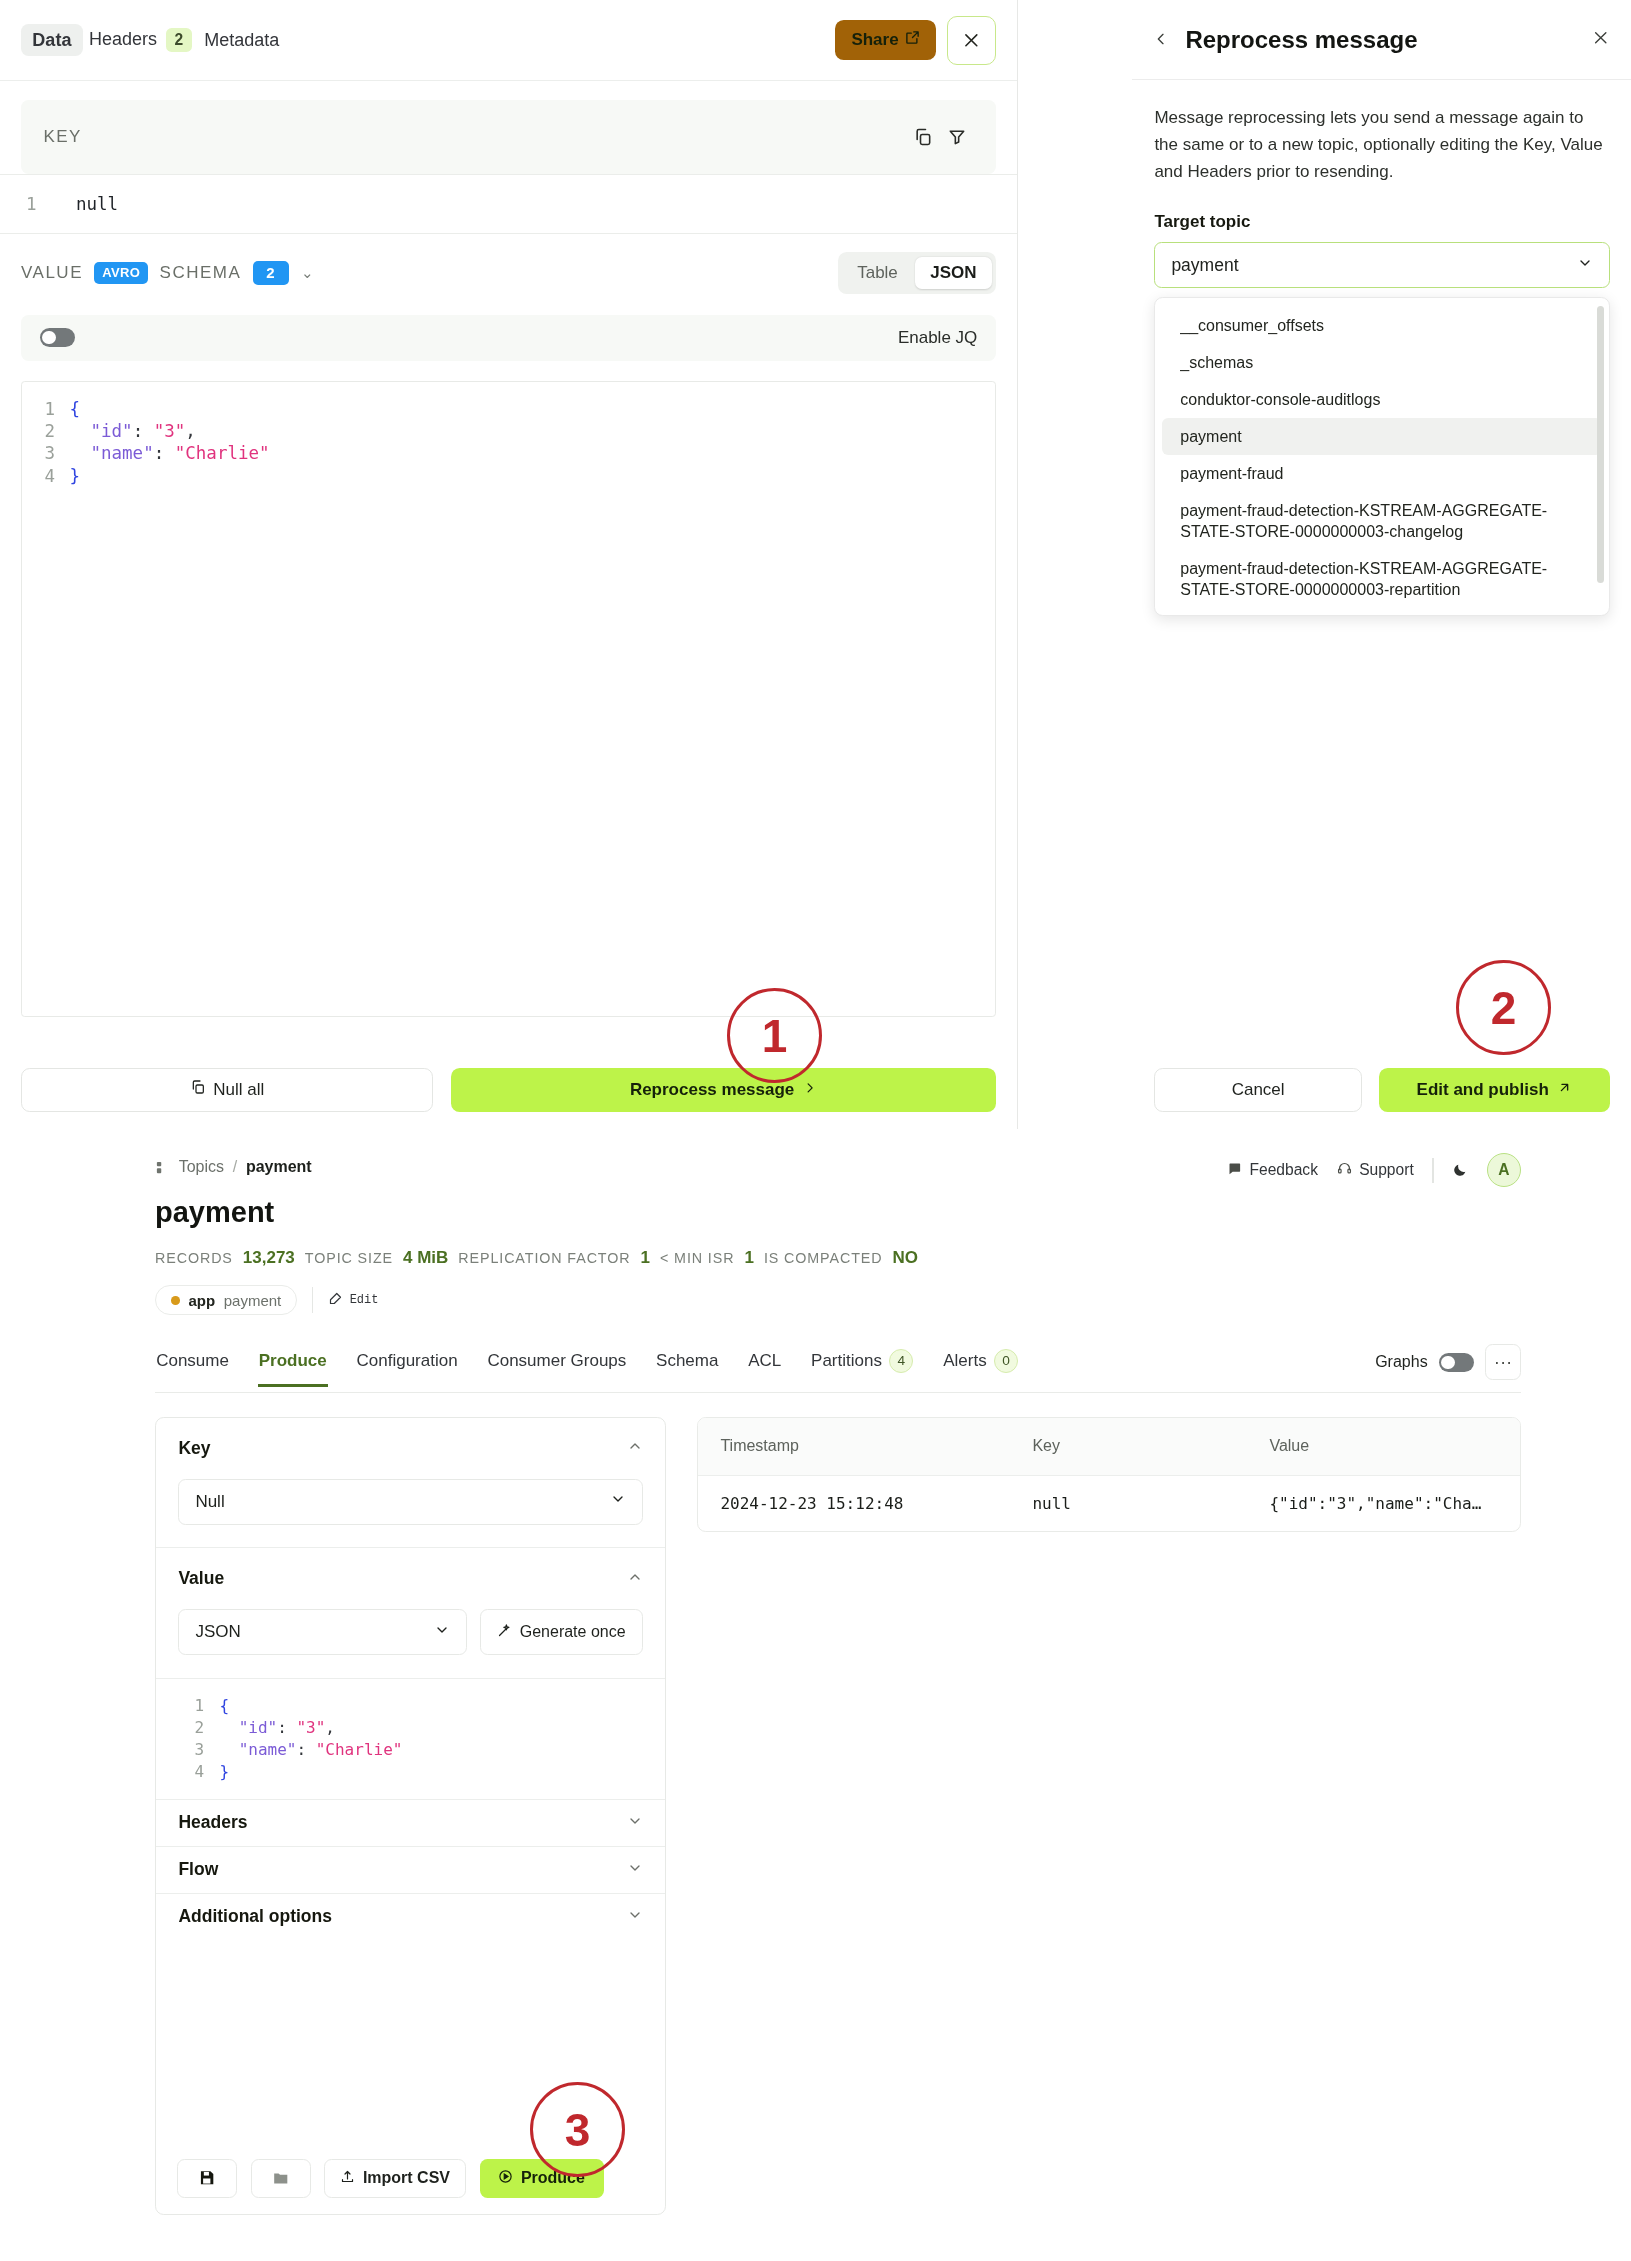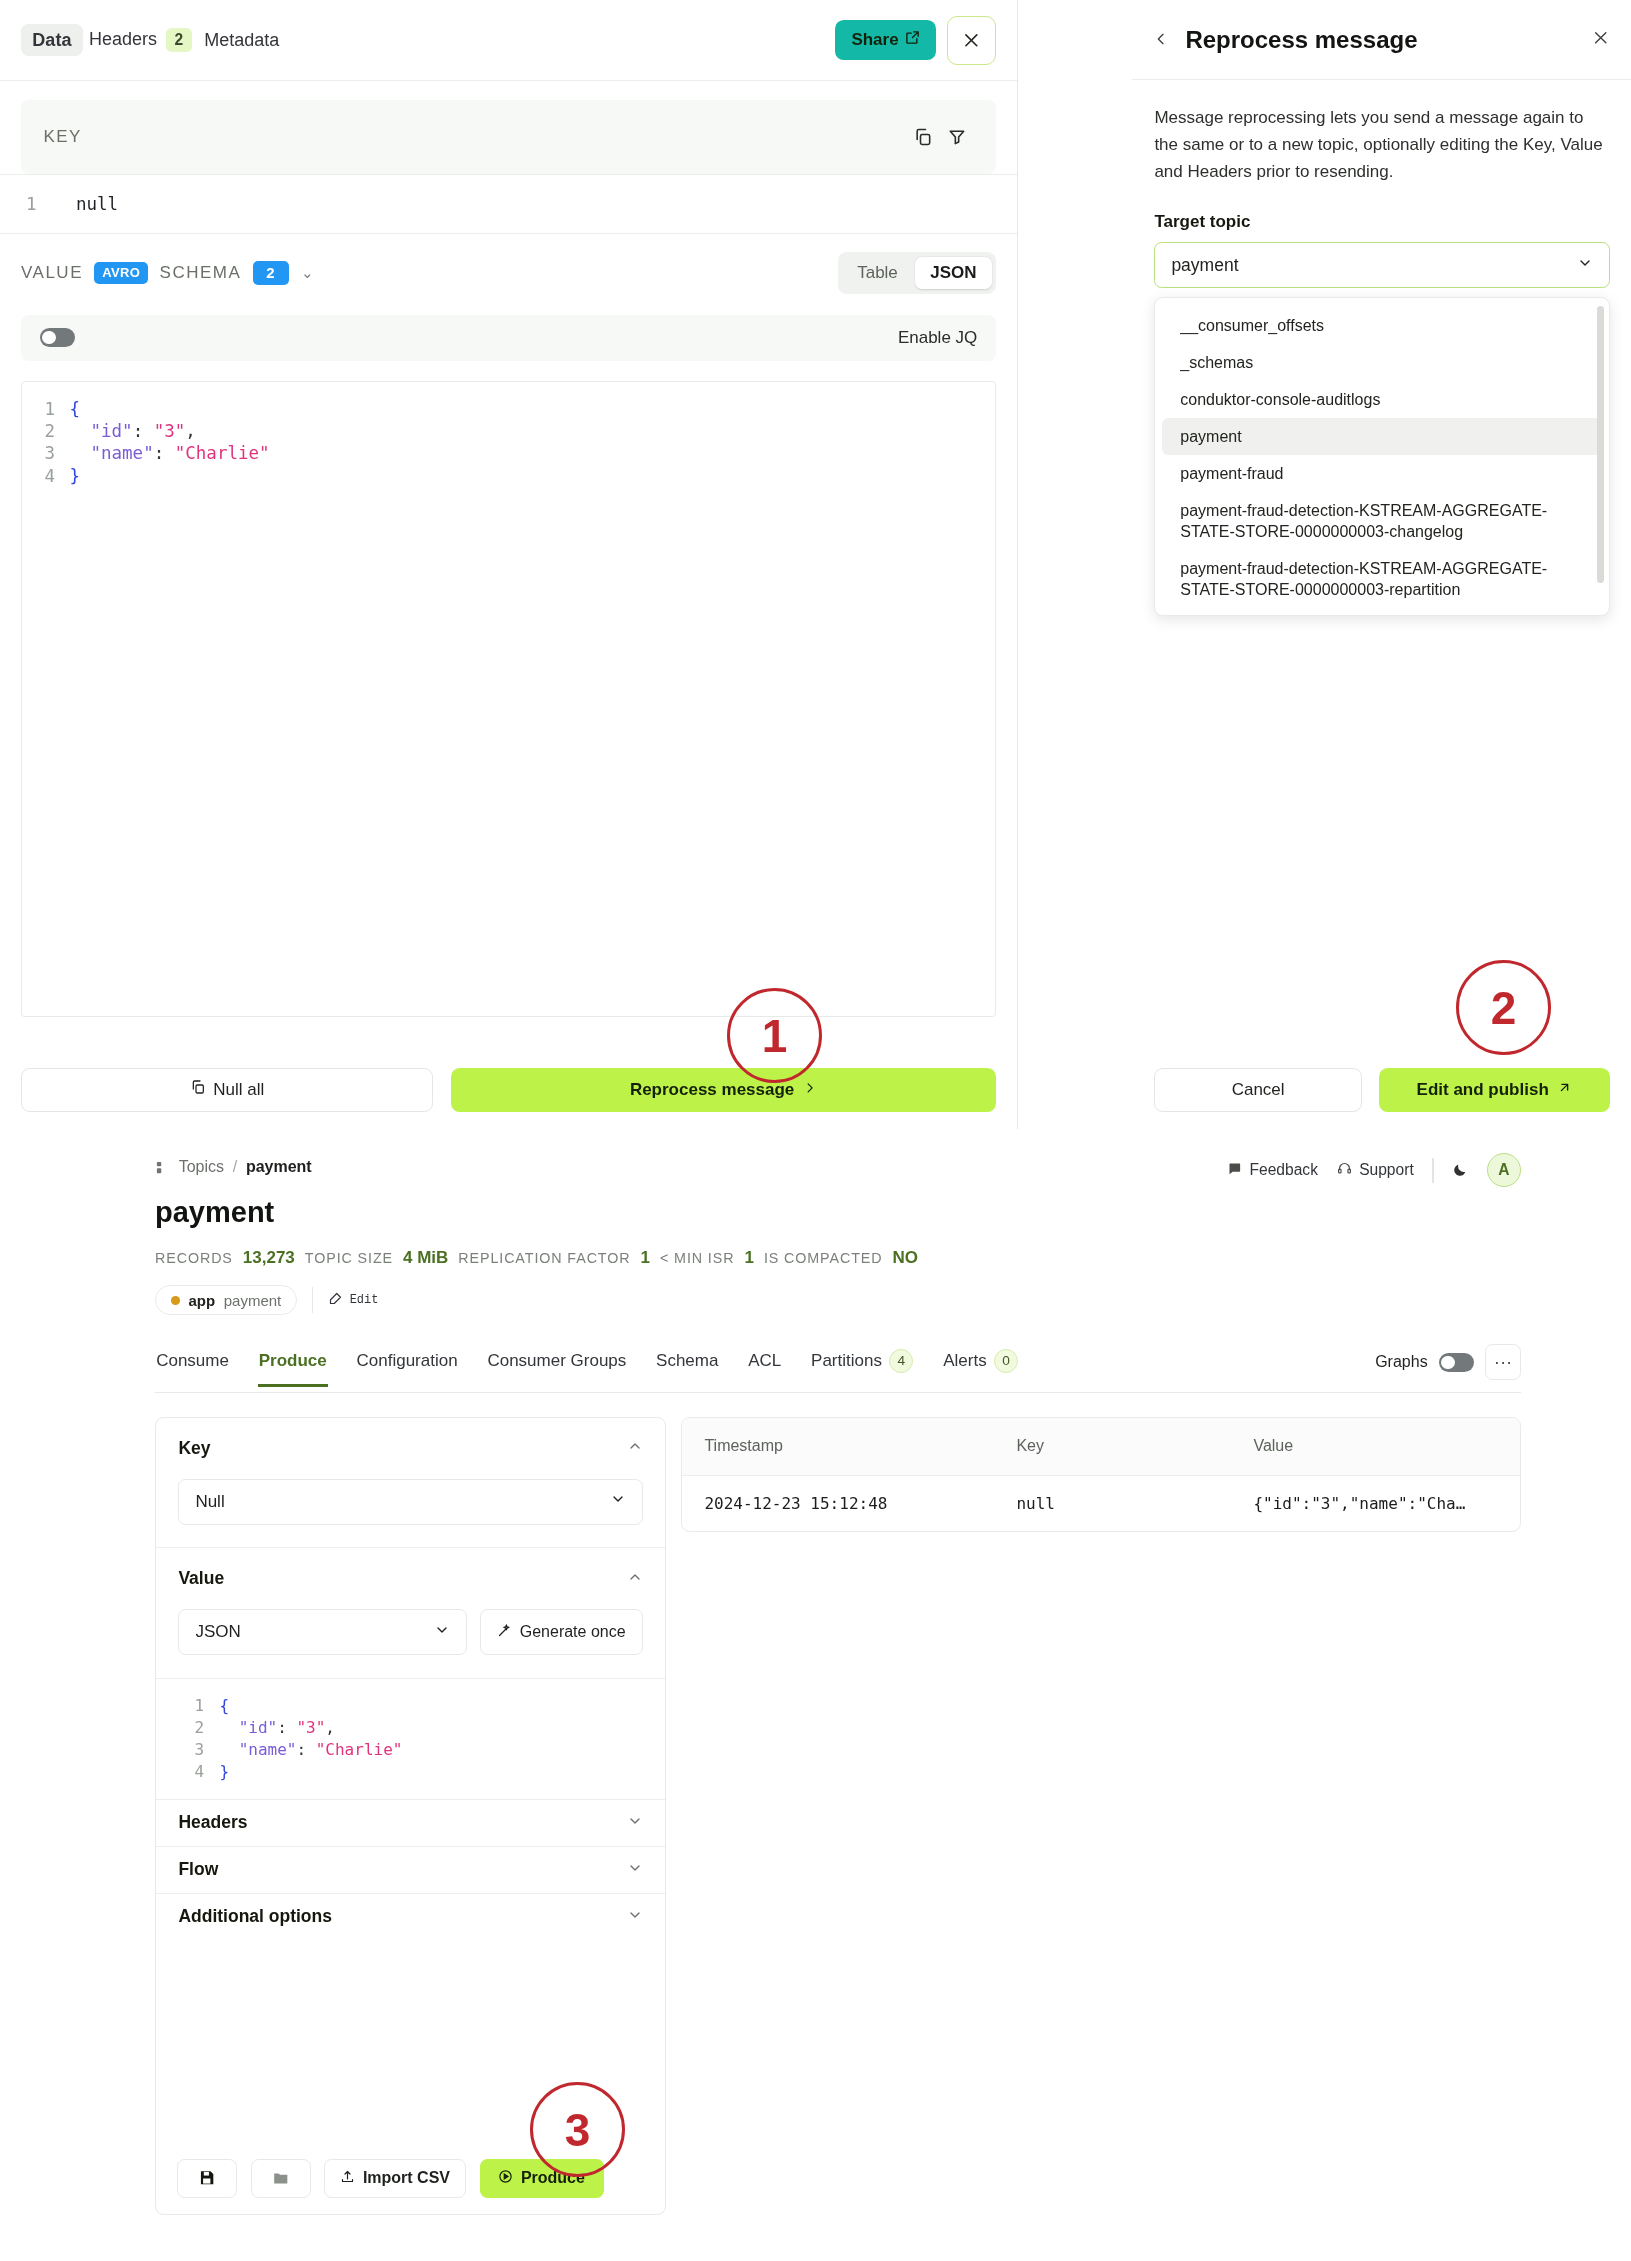--- a/index.html
+++ b/index.html
@@ -29,21 +29,21 @@
   .tab-plain {
     font-size: 18px; padding: 5.6px 6.2px; color: #33353a; font-weight: 400;
     display: flex; align-items: center; gap: 8.7px;
   }
   .count-pill {
     background: #e4f7c4; color: #3c4a2b; border-radius: 5.6px;
     font-size: 15.6px; padding: 2.5px 8.7px; font-weight: 600; line-height: 1.25;
   }
   .lp-tabbar .spacer { flex: 1; }
   .btn-share {
-    background: #14b8a6; color: #15210a; border: none; border-radius: 8.7px;
+    background: #a16207; color: #15210a; border: none; border-radius: 8.7px;
     font-size: 17px; font-weight: 700; padding: 10px 16px;
     display: flex; align-items: center; gap: 6.2px; cursor: pointer;
   }
   .btn-close-sq {
     width: 49px; height: 49px; margin-left: 11.2px;
     border: 1.9px solid #c8e88a; border-radius: 10px; background: #fff;
     display: flex; align-items: center; justify-content: center;
     font-size: 21px; color: #23251f; cursor: pointer;
   }
 
@@ -259,21 +259,21 @@
     height: 39px; border:1.2px solid #e7e9e6; border-radius: 7.5px; background:#fff;
     display:flex; align-items:center; gap: 7.5px; padding: 0 15px; font-size: 16px;
     color:#1e211d; font-weight:600; cursor:pointer;text-align:right;
   }
   .produce-btn {
     height: 39px; border:none; border-radius: 7.5px; background:#bdf349; color:#15210a;
     display:flex; align-items:center; gap: 7.5px; padding: 0 18.7px; font-size: 16px;
     font-weight: 700; cursor:pointer;
   }
 
-  .result-table { flex:1; border:1.2px solid #e9ebe8; border-radius: 8.7px; overflow:hidden; height: 115px;}
+  .result-table { flex:1; border:1.2px solid #e9ebe8; border-radius: 8.7px; overflow:hidden; height: 115px; margin-left: 16px;}
   .rt-head { display:flex; background:#fafbfa; height: 57px; align-items:center; }
   .rt-head div { font-size: 16px; color:#5d625c; padding-left: 22.4px; }
   .rt-row { display:flex; height: 56px; align-items:center; border-top:1.2px solid #eceeec; }
   .rt-row div { font-size: 16px; color:#1b1e1a; padding-left: 22.4px; font-family:"DejaVu Sans Mono", monospace;}
   .c1 { width: 312px; } .c2 { width: 237px; } .c3 { flex:1; }
 
   
   .marker {
     position:absolute; border: 3.1px solid #c0282d; border-radius: 50%;
     display:flex; align-items:center; justify-content:center;

